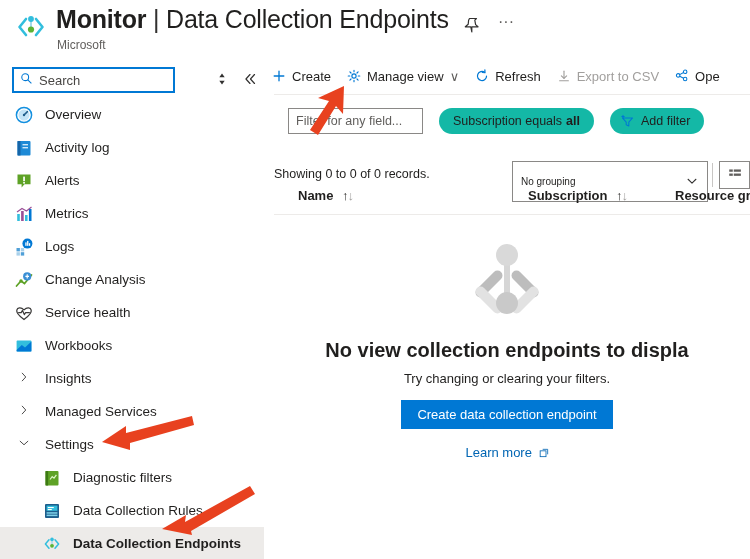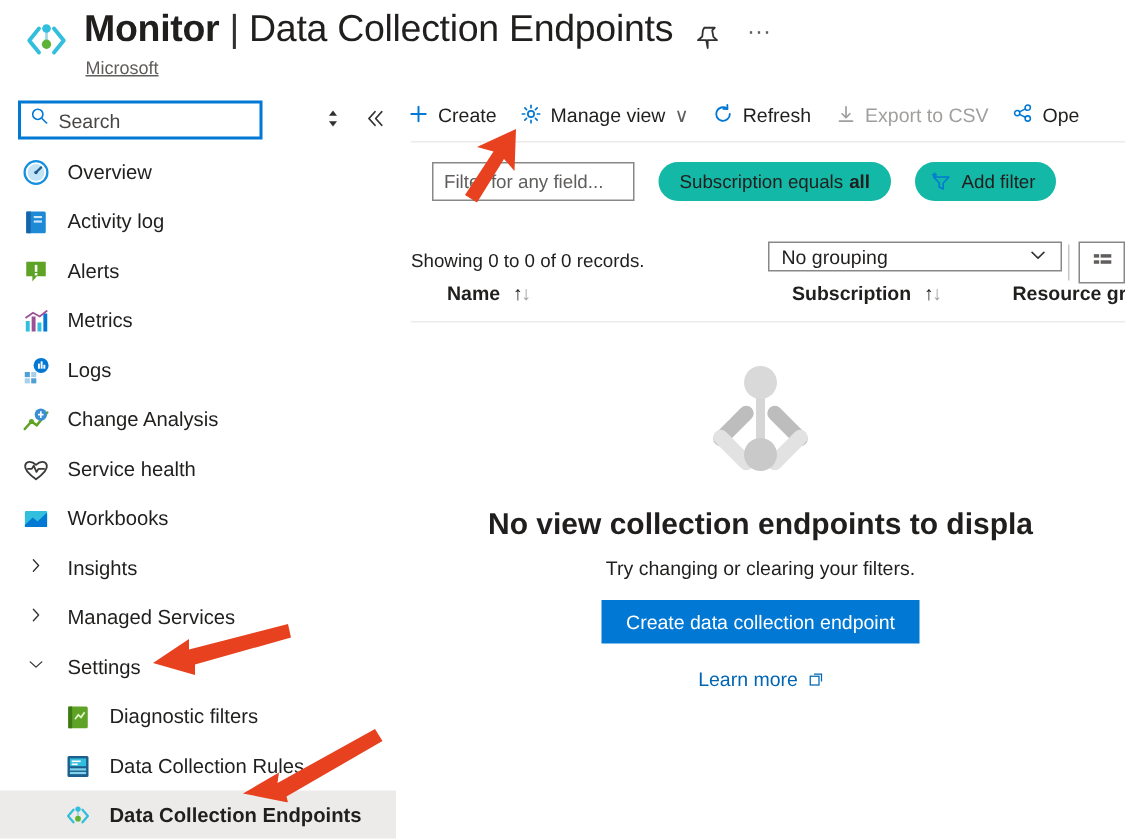--- a/index.html
+++ b/index.html
@@ -18,21 +18,21 @@
   .hdr-icon { position: absolute; left: 14px; top: 10px; width: 34px; height: 34px; }
   .hdr-title {
     position: absolute; left: 56px; top: 5px;
     font-size: 25px; color: #201f1e; white-space: nowrap; letter-spacing: -0.2px;
   }
   .hdr-title .strong { font-weight: bold; }
   .hdr-title .sep { font-weight: normal; color: #323130; }
   .hdr-title .light { font-weight: normal; }
   .hdr-sub {
     position: absolute; left: 57px; top: 38px;
-    font-size: 12px; color: #605e5c; text-decoration: underline;
+    font-size: 12px; color: #605e5c;
   }
   .pin-btn { position: absolute; left: 460px; top: 13px; width: 24px; height: 24px; cursor: pointer; }
   .ellipsis-btn {
     position: absolute; left: 494px; top: 13px; width: 24px; height: 24px;
     font-size: 16px; color: #605e5c; text-align: center; line-height: 18px; cursor: pointer;
   }
 
   
   .rail { position: absolute; left: 0; top: 58px; width: 264px; height: 501px; background:#fff; }
   .search-wrap { position: absolute; left: 12px; top: 9px; width: 196px; height: 26px; }
@@ -80,23 +80,23 @@
     height: 26px; border-radius: 13px; background: #14b8a6; display: flex; align-items: center;
     padding: 0 14px; font-size: 12.5px; color: #201f1e; margin-left: 16px; cursor: pointer; white-space: nowrap;
   }
   .pill b { margin-left: 4px; }
   .pill.addf { padding-left: 10px; }
   .pill .fi { margin-right: 6px; display: inline-flex; }
 
   .grouprow { position: absolute; left: 0; top: 103px; width: 486px; height: 30px; }
   .showing { position: absolute; left: 10px; top: 6px; font-size: 12.5px; color: #201f1e; white-space: nowrap; }
   .grouping-select {
-    position: absolute; left: 248px; top: 0px; width: 196px; height: 20px;
+    position: absolute; left: 248px; top: 0px; width: 196px; height: 41px;
     border: 1px solid #8a8886; background: #fff; display: flex; align-items: center;
-    padding: 0 8px; font-size: 13px; color: #201f1e; cursor: pointer;
+    padding: 0 8px; font-size: 10px; color: #201f1e; cursor: pointer;
   }
   .grouping-select .caret { margin-left: auto; color: #323130; }
   .viewtoggle {
     position: absolute; left: 455px; top: 0px; width: 31px; height: 28px;
     border: 1px solid #8a8886; background: #fff; display: flex; align-items: center; justify-content: center; cursor: pointer;
   }
   .divider-v { position: absolute; left: 448px; top: 2px; width: 1px; height: 24px; background:#c8c6c4; }
 
   .thead { position: absolute; left: 0; top: 126px; width: 486px; height: 30px; }
   .th { position: absolute; top: 4px; font-size: 13px; font-weight: bold; color: #201f1e; white-space: nowrap; cursor: pointer; }

